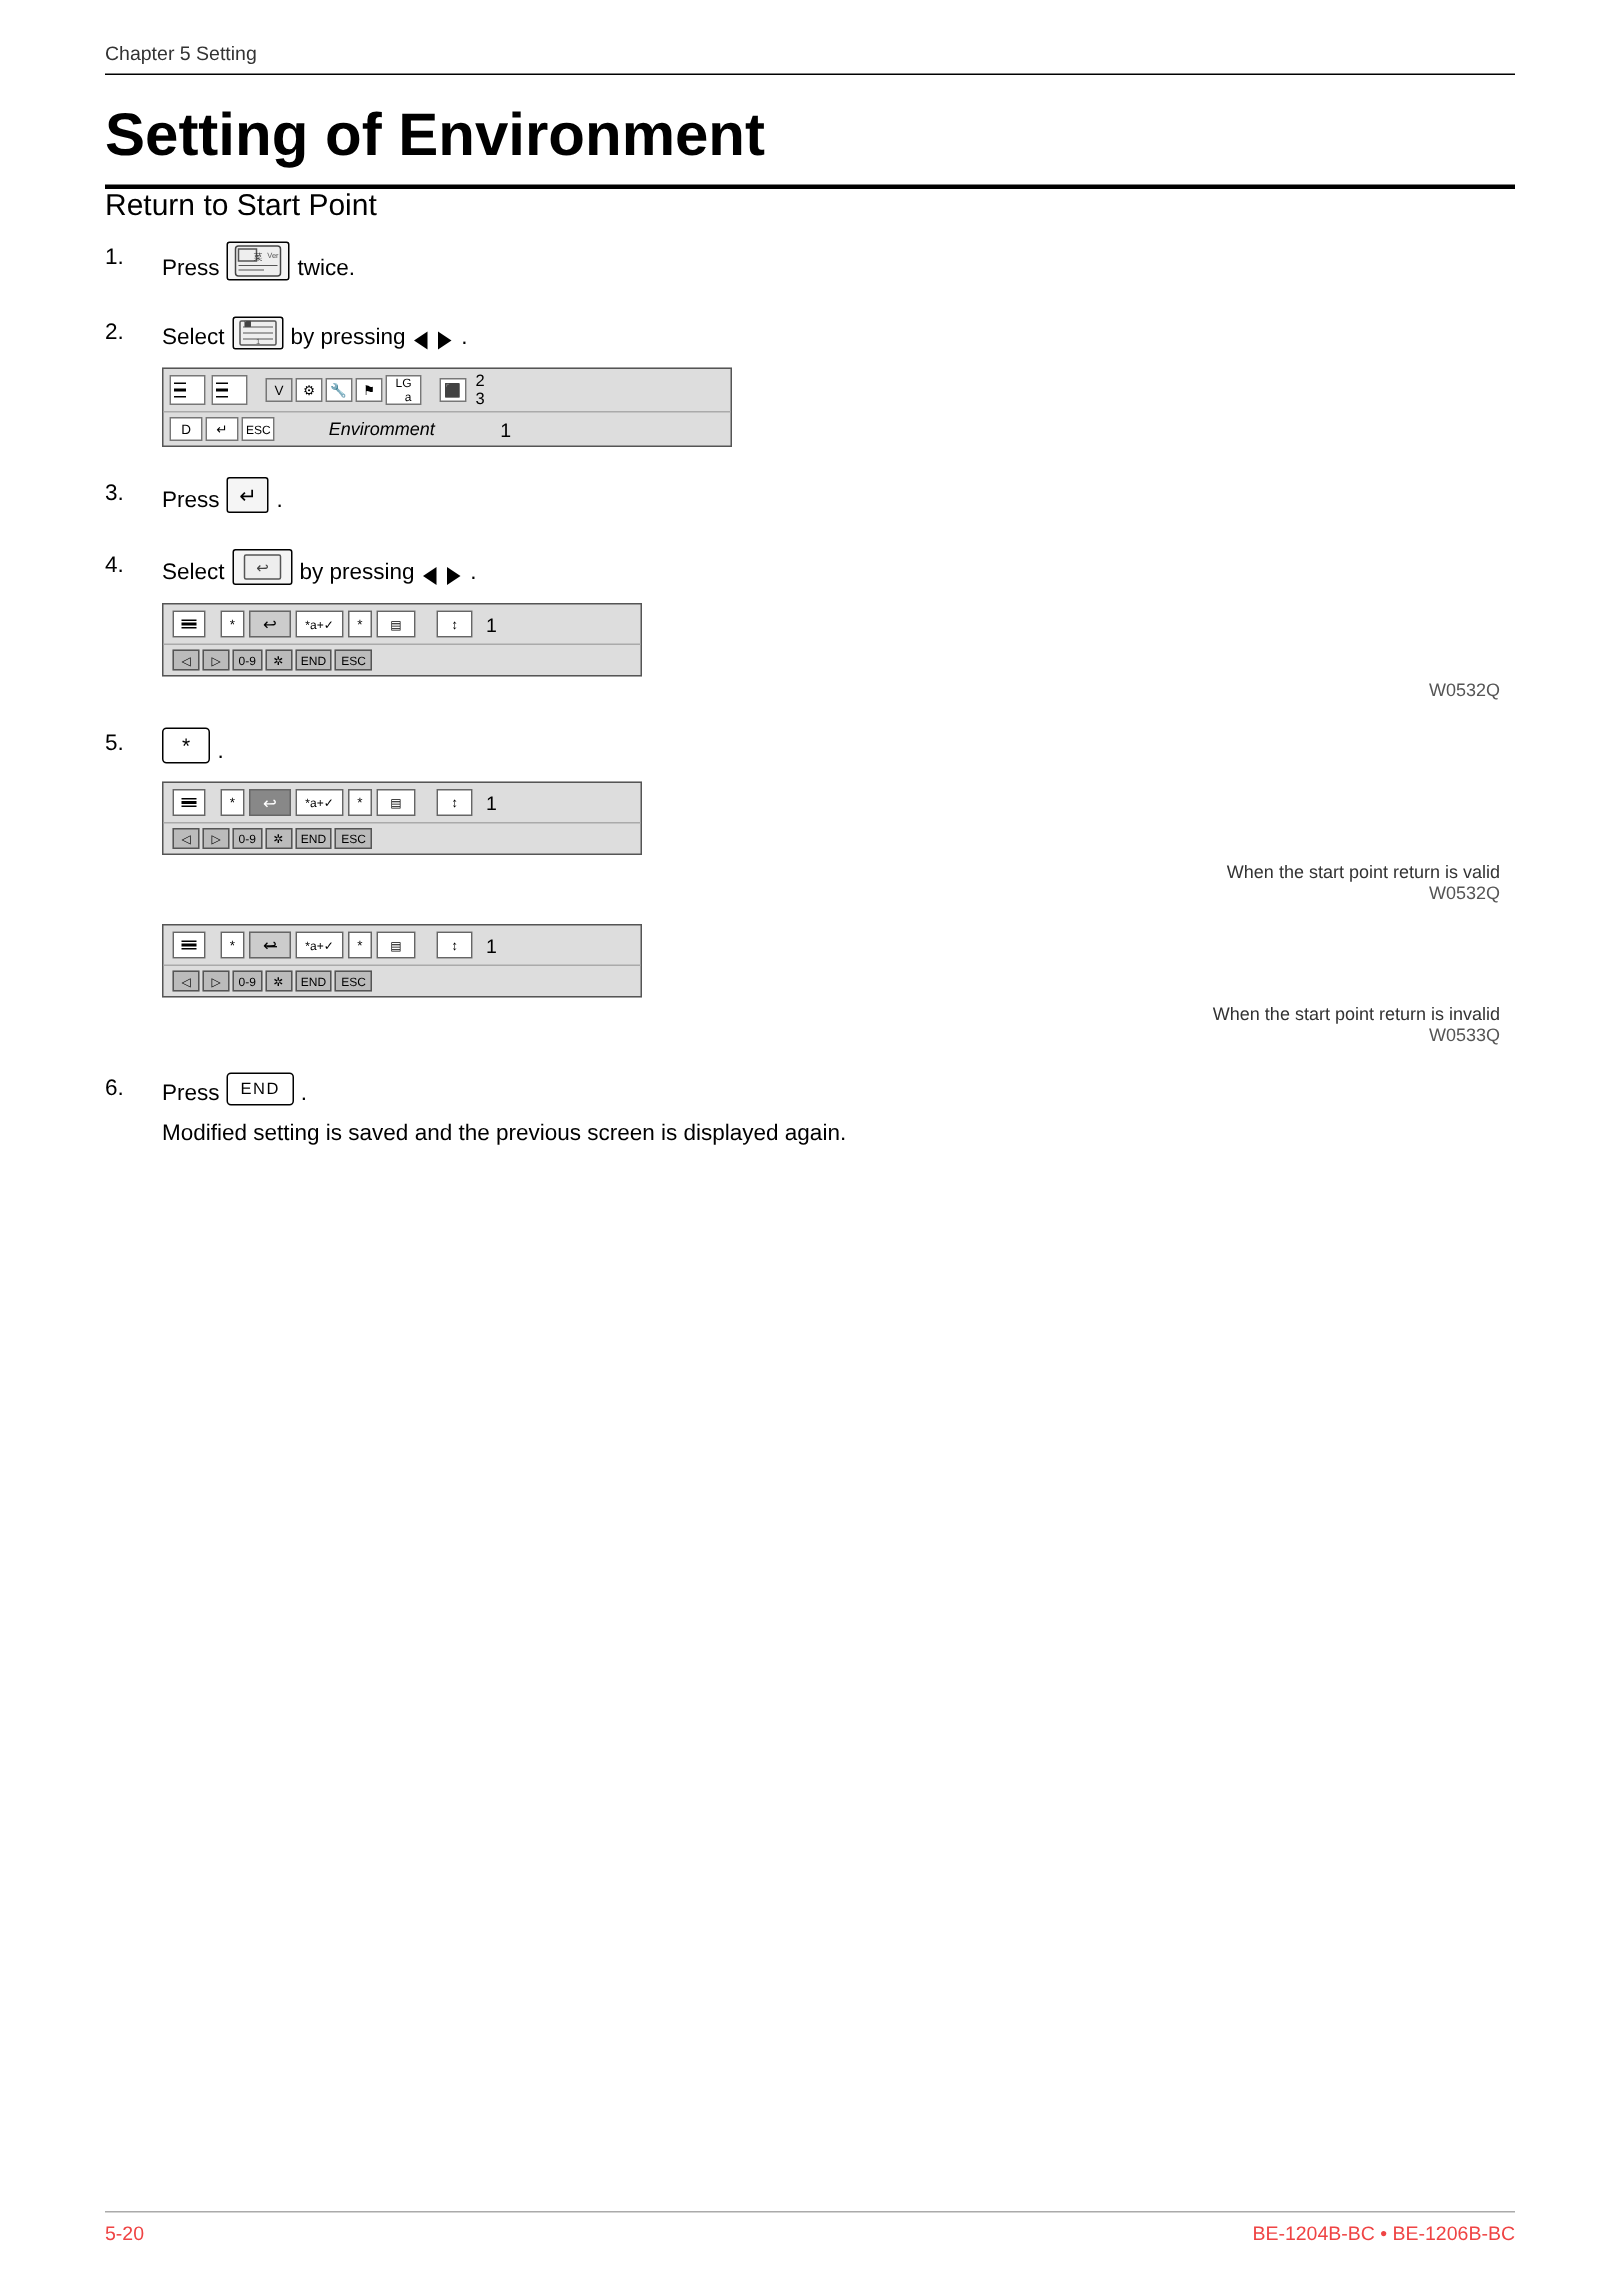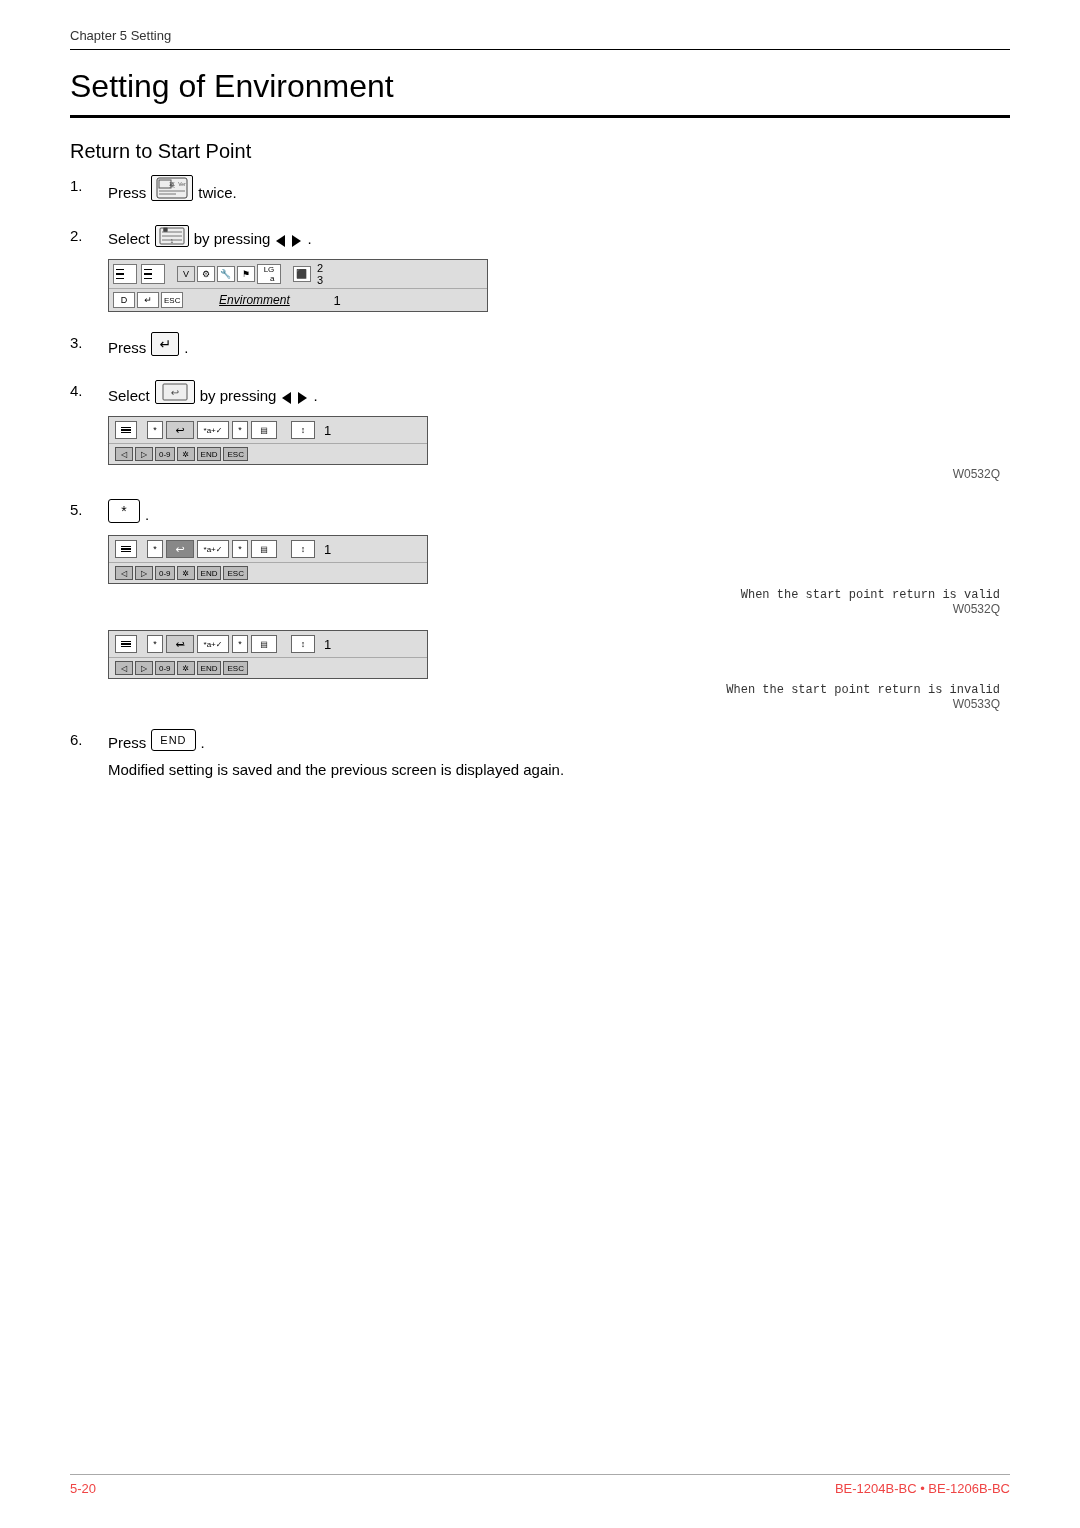--- a/index.html
+++ b/index.html
@@ -22,23 +22,22 @@
       font-size: 13px;
       color: #333;
       margin-bottom: 6px;
     }
     .chapter-divider {
       border: none;
       border-top: 1.5px solid #000;
       margin-bottom: 18px;
     }
     .page-title {
-      font-size: 32px;
-      font-weight: normal;
-      margin-bottom: 22px;
+      font-size: 40px;
+      font-weight: bold;
       border-bottom: 3px solid #000;
       padding-bottom: 10px;
     }
     .section-title {
       font-size: 20px;
       font-weight: normal;
       margin-bottom: 12px;
     }
     .intro-text {
       font-size: 15px;
@@ -81,21 +80,20 @@
       vertical-align: middle;
       min-width: 30px;
       min-height: 24px;
     }
     .img-label {
       font-size: 12px;
       color: #333;
       margin-top: 2px;
       text-align: right;
       padding-right: 10px;
-      font-family: Liberation Mono, monospace;
     }
     .img-code {
       font-size: 12px;
       color: #555;
       text-align: right;
       padding-right: 10px;
     }
     
     .tri-left {
       display: inline-block;
@@ -335,21 +333,21 @@
             <div class="env-cell" style="min-width:18px; font-size:9px;">⚑</div>
             <div class="env-cell" style="min-width:24px; font-size:8px;text-align:right;">LG<br>a</div>
             <div style="width:8px"></div>
             <div class="env-cell" style="min-width:18px; font-size:9px;">⬛</div>
             <div class="env-num" style="font-size:11px; margin-left:4px; line-height:1.1;">2<br>3</div>
           </div>
           <div class="env-row">
             <div class="env-cell" style="font-size:9px;">D</div>
             <div class="env-cell" style="font-size:9px;">↵</div>
             <div class="env-cell" style="font-size:8px;">ESC</div>
-            <div class="env-cell" style="min-width:140px; font-size:12px; font-style:italic; background:#ddd; border:none; text-align:right; padding-right:4px;text-decoration:underline;">Enviromment</div>
+            <div class="env-cell" style="min-width:140px; font-size:12px; font-style:italic; background:#ddd; border:none; text-align:right; padding-right:4px;">Enviromment</div>
             <div class="env-num2" style="font-size:13px; margin-left:6px;">1</div>
           </div>
         </div>
       </div>
     </li>
 
     <li class="step">
       <span class="step-num">3.</span>
       <div class="step-content">
         <div class="step-inline">

